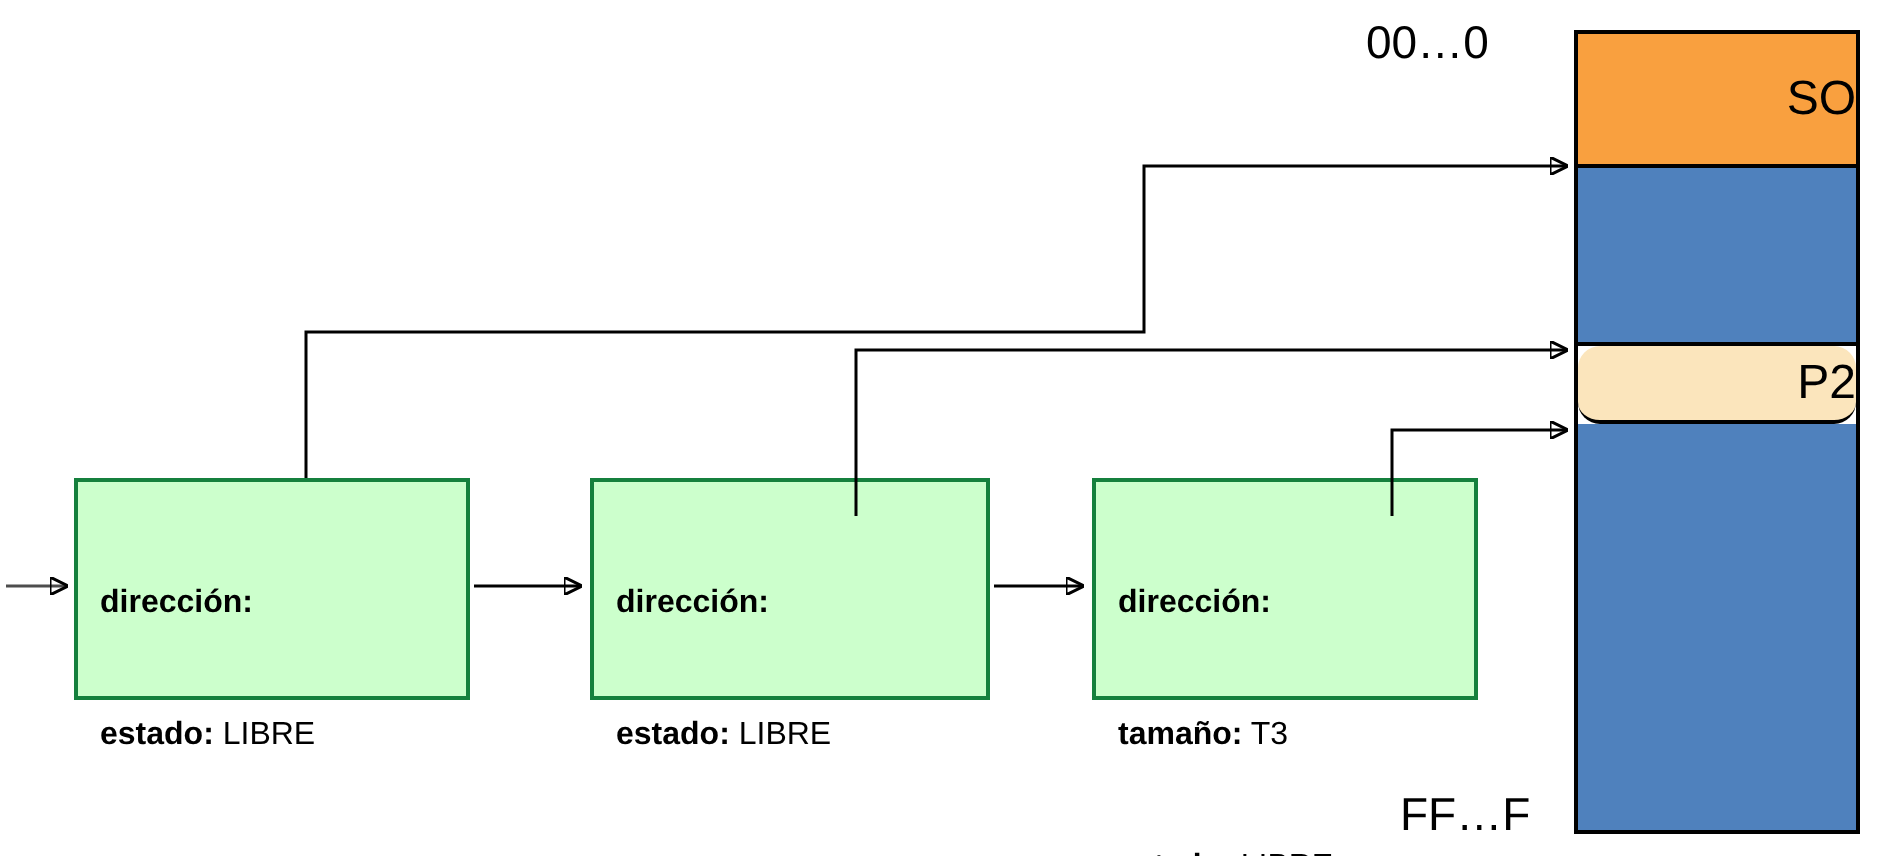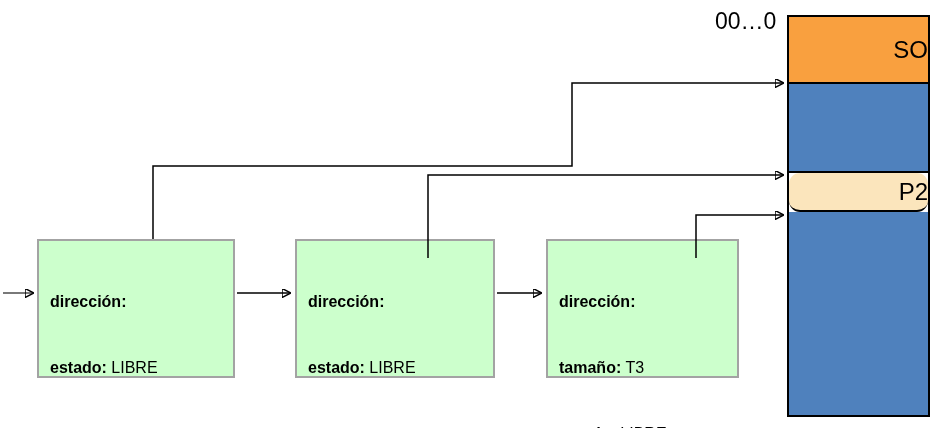--- a/index.html
+++ b/index.html
@@ -24,27 +24,27 @@
     font-size:24px; color:#000;
   }
   .mem-seg.so    { height:67px; border-bottom:2px solid #000; }
   .mem-seg.free1 { height:89px; border-bottom:2px solid #000; }
   .mem-seg.p2    { height:39px; border-bottom:2px solid #000; }
   .mem-seg.free2 { flex:1; }
 
   .addr-label {
     position:absolute; font-size:23px; color:#000; white-space:nowrap;
   }
-  .addr-top    { left:715px; top:8px;   }
+  .addr-top    { left:683px; top:8px;   }
   .addr-bottom { left:700px; top:394px; }
 
   
   .node {
-    position:absolute; top:239px; height:139px;
-    border:2px solid #a3a3a3;
+    position:absolute; top:239px; height:111px;
+    border:2px solid #15803d;
     padding:6px 0 0 11px;
     font-size:16px; line-height:22px; color:#000;
     white-space:pre;
   }
   .node-1 { left:37px;  width:198px; }
   .node-2 { left:295px; width:200px; }
   .node-3 { left:546px; width:193px; }
   .node .lbl { font-weight:bold; }
 
   
@@ -54,20 +54,21 @@
   }
   svg.connectors path { fill:none; stroke:#000; stroke-width:1.5; }
   svg.connectors path.entry { stroke:#4d4d4d; }
 </style>
 </head>
 <body>
 
 <div class="canvas">
 
   <div class="addr-label addr-top">00…0</div>
+  <div class="addr-label addr-bottom">FF…F</div>
 
   <div class="memory-column">
     <div class="mem-seg so" style="background-color: rgb(249, 160, 63);">
       <span>SO</span>
     </div>
     <div class="mem-seg free1" style="background-color: rgb(79, 129, 189);">
       <span></span>
     </div>
     <div class="mem-seg p2" style="background-color: rgb(251, 229, 188); border-radius: 11px;">
       <span>P2</span>

